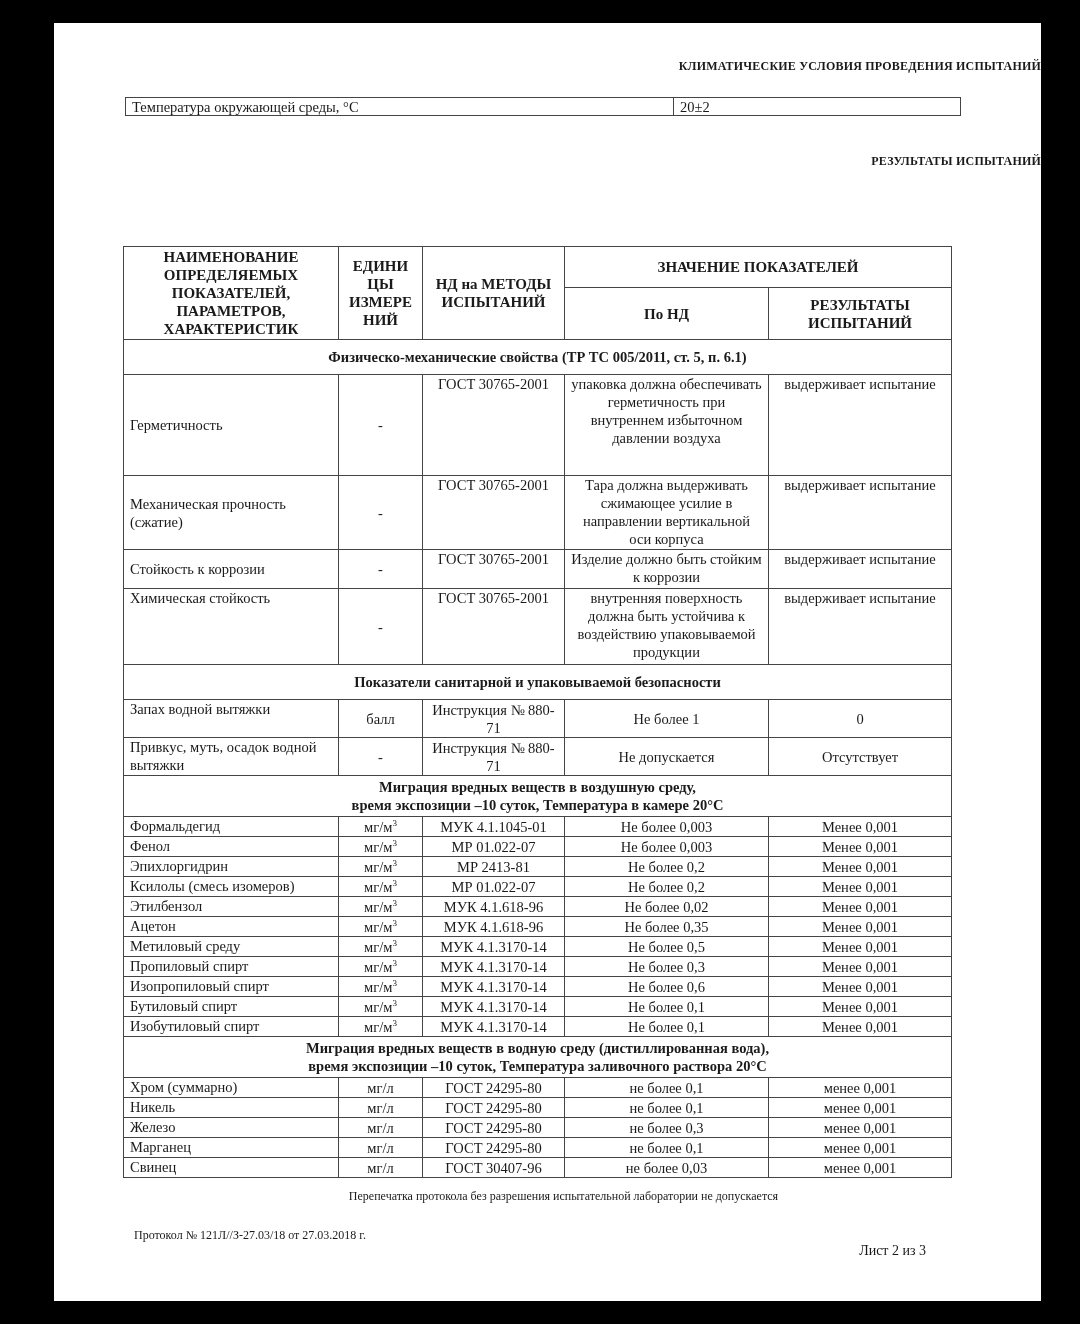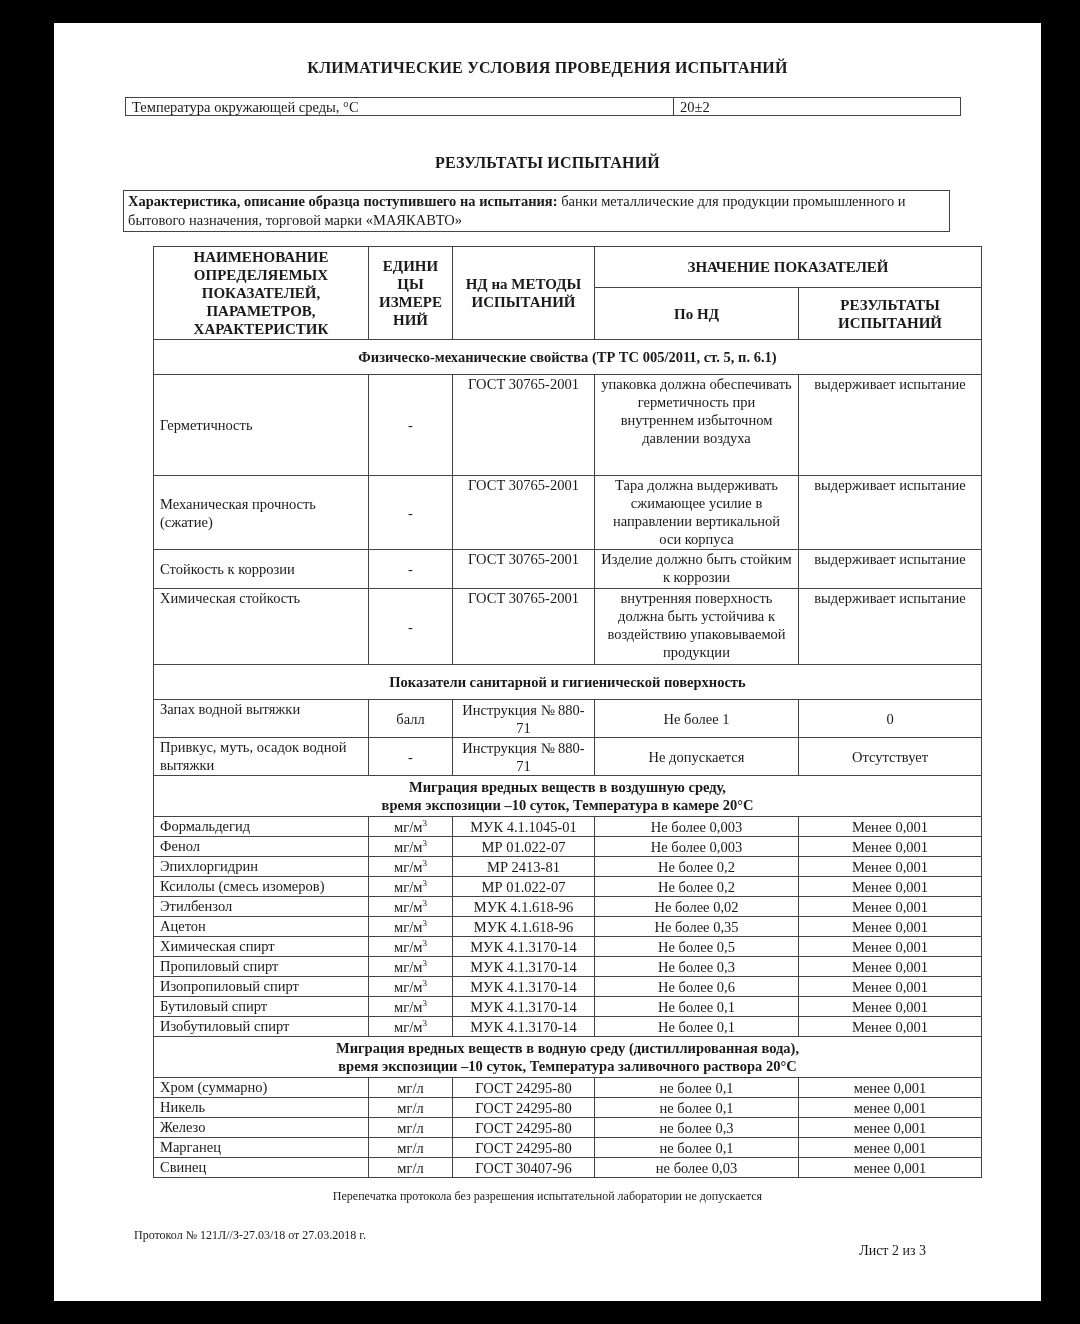--- a/index.html
+++ b/index.html
@@ -6,33 +6,33 @@
   body {
     width: 1080px; height: 1324px; background: #000;
     position: relative; overflow: hidden;
     font-family: "Liberation Serif", serif; color: #1a1a1a;
   }
   .page {
     position: absolute; left: 54px; top: 23px; width: 987px; height: 1278px;
     background: #fff;
   }
   .title {
-    position: absolute; left: 0; width: 100%; text-align: center;
-    font-weight: bold; font-size: 16px; letter-spacing: 0.2px;
+    position: absolute; left: 0; width: 100%; text-align: right;
+    font-weight: bold; font-size: 12px; letter-spacing: 0.2px;
   }
   table { border-collapse: collapse; position: absolute; }
   td, th { border: 1.5px solid #444; padding: 0 6px; font-size: 14.5px; line-height: 18px; }
   .clim { left: 71px; top: 74px; width: 836px; padding-left: 46px; }
   .clim td { height: 17px; line-height: 16px; padding-top: 0; padding-bottom: 0; }
   .desc {
     position: absolute; left: 69px; top: 167px; width: 815px;
     border: 1.5px solid #444; padding: 1px 6px 1px 4px; font-size: 14.5px; line-height: 19px;
   }
   .desc b { font-weight: bold; }
-  .main { left: 69px; top: 223px; width: 828px; table-layout: fixed; margin-left: 30px; }
+  .main { left: 69px; top: 223px; width: 828px; table-layout: fixed; }
   .main th { font-weight: bold; text-align: center; font-size: 15px; line-height: 18px; }
   .main td.c { text-align: center; }
   .main td.l { text-align: left; }
   .main td.top { vertical-align: top; }
   .main td.mid { vertical-align: middle; }
   .section td { text-align: center; font-weight: bold; font-size: 14.5px; }
   .unit sup { font-size: 9px; line-height: 0; }
   .sm td { height: 19px; line-height: 18px; }
   .footer {
     position: absolute; left: 0; width: 100%; text-align: center; font-size: 12px; line-height: 16px;
@@ -51,23 +51,20 @@
     <tbody>
         <tr>
       <td style="width:535px;">Температура окружающей среды, °С</td>
       <td>20±2</td>
     </tr>
   </tbody>
     </table>
 
   <div class="title" style="top:131px;">РЕЗУЛЬТАТЫ ИСПЫТАНИЙ</div>
 
-  <div class="desc">
-    <b>Характеристика, описание образца поступившего на испытания:</b><span> банки металлические для продукции промышленного и бытового назначения, торговой марки «МАЯКАВТО»</span>
-  </div>
 
   <table class="main" id="main-table">
     <colgroup>
       <col style="width:215px">
         <col style="width:84px">
         <col style="width:142px">
         <col style="width:204px">
         <col style="width:183px">
     </colgroup>
     <thead>
@@ -108,21 +105,21 @@
           <td class="c top">выдерживает испытание</td>
         </tr>
         <tr>
           <td class="l top" style="height:75px;">Химическая стойкость</td>
           <td class="c mid">-</td>
           <td class="c top">ГОСТ 30765-2001</td>
           <td class="c top">внутренняя поверхность должна быть устойчива к воздействию упаковываемой продукции</td>
           <td class="c top">выдерживает испытание</td>
         </tr>
         <tr class="section">
-          <td class="" style="height:34px;" colspan="5">Показатели санитарной и гигиенической поверхность</td>
+          <td class="" style="height:34px;" colspan="5">Показатели санитарной и упаковываемой безопасности</td>
         </tr>
         <tr>
           <td class="l top" style="height:37px;">Запах водной вытяжки</td>
           <td class="c mid">балл</td>
           <td class="c mid">Инструкция № 880-71</td>
           <td class="c mid">Не более 1</td>
           <td class="c mid">0</td>
         </tr>
         <tr>
           <td class="l top" style="height:37px;">Привкус, муть, осадок водной вытяжки</td>
@@ -173,21 +170,21 @@
           <td class="c mid">Менее 0,001</td>
         </tr>
         <tr class="sm">
           <td class="l top">Ацетон</td>
           <td class="c mid unit"><span>мг/м</span><sup>3</sup></td>
           <td class="c mid">МУК 4.1.618-96</td>
           <td class="c mid">Не более 0,35</td>
           <td class="c mid">Менее 0,001</td>
         </tr>
         <tr class="sm">
-          <td class="l top">Химическая спирт</td>
+          <td class="l top">Метиловый среду</td>
           <td class="c mid unit"><span>мг/м</span><sup>3</sup></td>
           <td class="c mid">МУК 4.1.3170-14</td>
           <td class="c mid">Не более 0,5</td>
           <td class="c mid">Менее 0,001</td>
         </tr>
         <tr class="sm">
           <td class="l top">Пропиловый спирт</td>
           <td class="c mid unit"><span>мг/м</span><sup>3</sup></td>
           <td class="c mid">МУК 4.1.3170-14</td>
           <td class="c mid">Не более 0,3</td>
@@ -251,16 +248,16 @@
         <tr class="sm">
           <td class="l top">Свинец</td>
           <td class="c mid">мг/л</td>
           <td class="c mid">ГОСТ 30407-96</td>
           <td class="c mid">не более 0,03</td>
           <td class="c mid">менее 0,001</td>
         </tr>
       </tbody>
   </table>
 
-  <div class="footer" style="top:1165px;">Перепечатка протокола без разрешения испытательной лаборатории не допускается</div>
+  <div class="footer" style="top:1165px;margin-left:16px;">Перепечатка протокола без разрешения испытательной лаборатории не допускается</div>
   <div class="proto">Протокол № 121Л//З-27.03/18 от 27.03.2018 г.</div>
   <div class="sheet">Лист 2 из 3</div>
 </div>
 
 </body></html>

